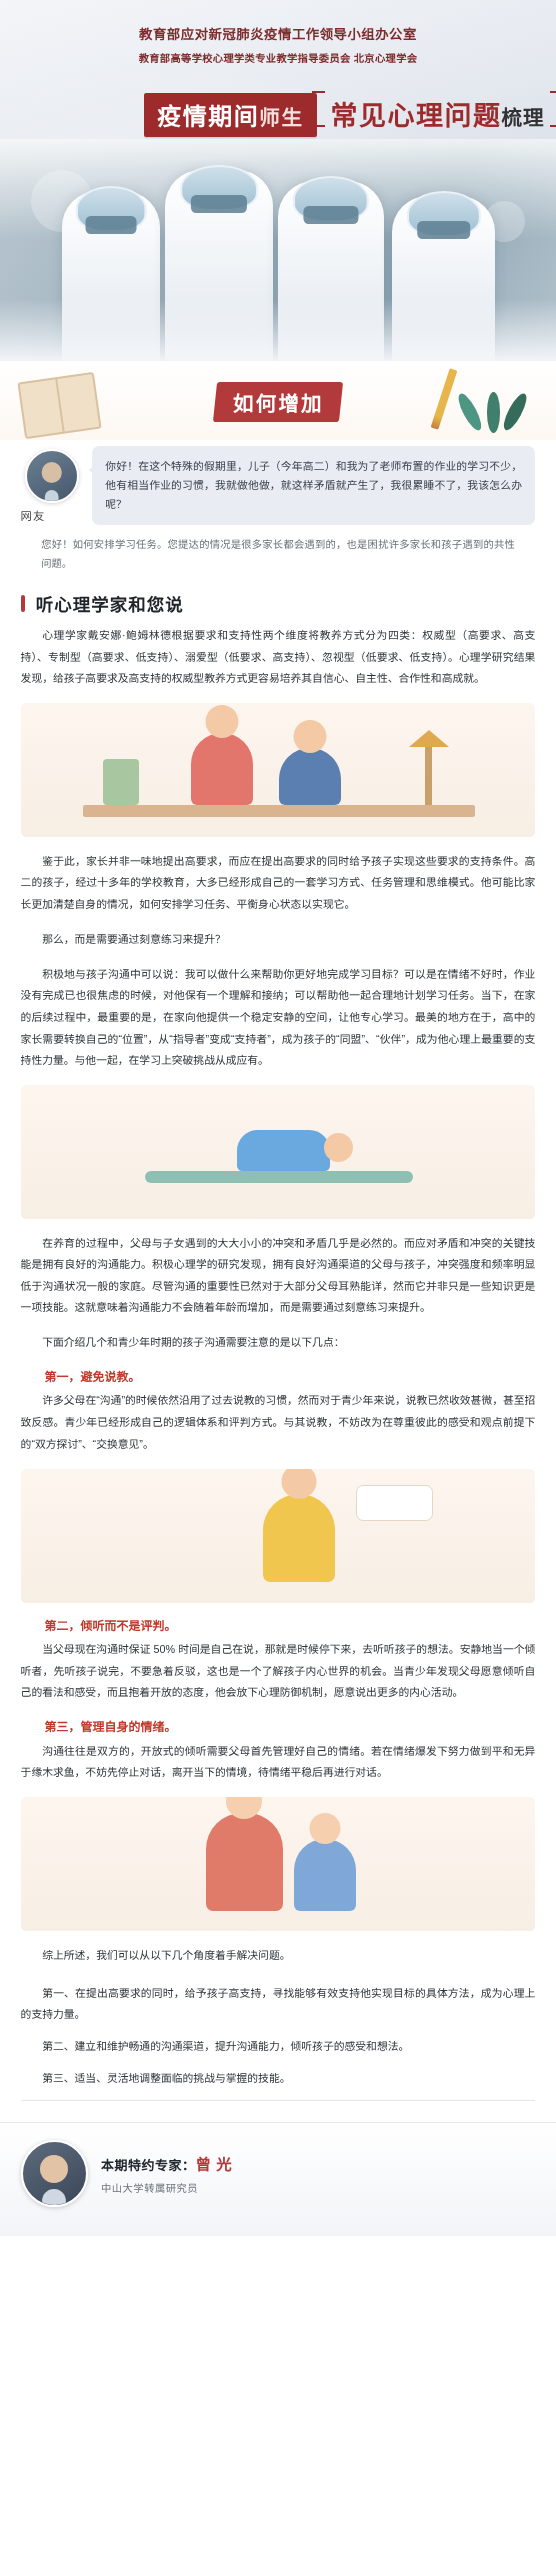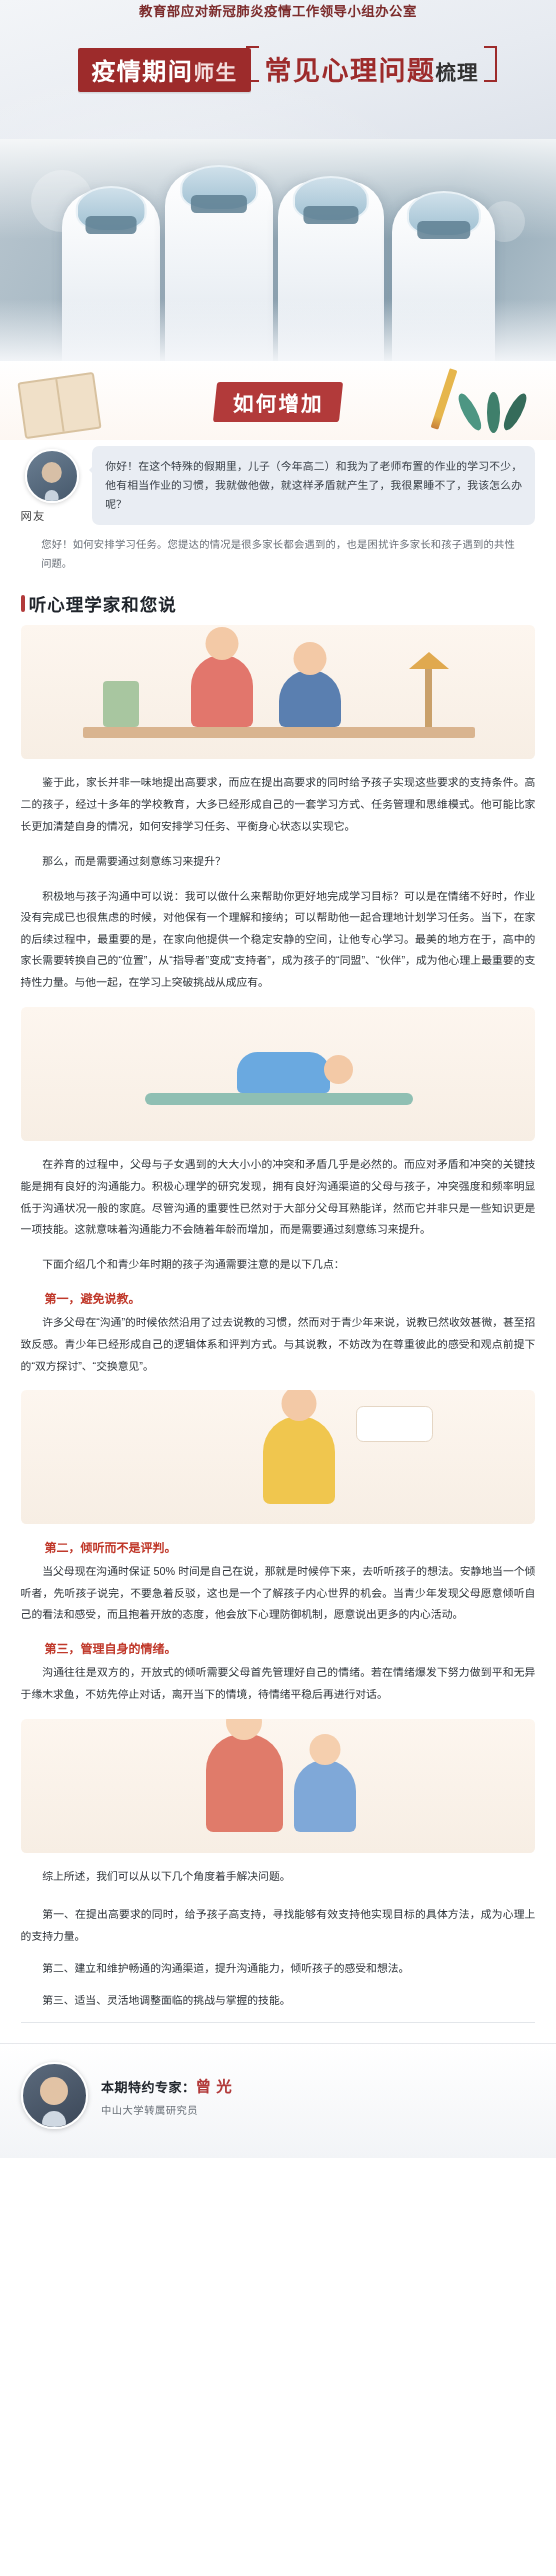--- a/index.html
+++ b/index.html
@@ -18,42 +18,42 @@
     width: 556px;
     height: 361px;
     background:
       radial-gradient(ellipse at 30% 70%, rgba(255,255,255,0.35) 0%, rgba(255,255,255,0) 55%),
       linear-gradient(165deg, #f3f5f8 0%, #e7ebf1 35%, #d8dee7 70%, #cfd6e0 100%);
     overflow: hidden;
   }
   .hero-orgs {
     position: relative;
     z-index: 5;
-    padding-top: 0;
+    padding-top: 23px;
     text-align: center;
     color: #6c2b2b;
   }
   .hero-orgs .line1 {
     font-size: 13.4px;
     letter-spacing: 0.5px;
     font-weight: bold;
     color: #7d2d2d;
   }
   .hero-orgs .line2 {
     margin-top: 7.2px;
     font-size: 10.3px;
     font-weight: bold;
     color: #7d2d2d;
     letter-spacing: 0.3px;
   }
   .hero-title-wrap {
     position: relative;
     z-index: 6;
     margin-top: 17.5px;
-    text-align: center;
+    text-align: right;
     padding-left: 12px;
   }
   .hero-t1 {
     display: inline-block;
     background: #9d2b2b;
     color: #fff;
     font-size: 24px;
     font-weight: bold;
     letter-spacing: 1.5px;
     padding: 4.1px 13.4px 5.2px 13.4px;
@@ -268,21 +268,21 @@
     line-height: 1.8;
     color: #6a7078;
     text-align: justify;
   }
 
   
   .sec-head {
     margin: 17.5px 20.6px 9.3px 20.6px;
     display: flex;
     align-items: center;
-    gap: 4px;
+    gap: 11px;
   }
   .sec-bar {
     width: 4.1px; height: 17.5px; border-radius: 2.1px; background: #b23a3a;
   }
   .sec-title {
     font-size: 17.5px;
     font-weight: bold;
     color: #1f242b;
     letter-spacing: 1px;
   }
@@ -466,20 +466,21 @@
         <span class="mask"></span>
       </div>
       <div class="figure f4">
         <span class="head"></span>
         <span class="mask"></span>
       </div>
     </div>
 
     <div class="hero-orgs">
       <div class="line1">教育部应对新冠肺炎疫情工作领导小组办公室</div>
+      <div class="line2">教育部高等学校心理学类专业教学指导委员会  北京心理学会</div>
     </div>
 
     <div class="hero-title-wrap">
       <div class="hero-t1">
         <span>疫情期间</span><span class="sub">师生</span>
       </div>
       <div class="hero-t2">
         <span class="bracket-l"></span>
         <span class="big">常见心理问题</span><span class="small">梳理</span>
         <span class="bracket-r"></span>
@@ -511,20 +512,21 @@
     <div class="answer-note">您好！如何安排学习任务。您提达的情况是很多家长都会遇到的，也是困扰许多家长和孩子遇到的共性问题。</div>
   </div>
 
   <div class="sec-head">
     <span class="sec-bar"></span>
     <span class="sec-title">听心理学家和您说</span>
   </div>
 
   <div class="body">
 
+    <p class="p">心理学家戴安娜·鲍姆林德根据要求和支持性两个维度将教养方式分为四类：权威型（高要求、高支持）、专制型（高要求、低支持）、溺爱型（低要求、高支持）、忽视型（低要求、低支持）。心理学研究结果发现，给孩子高要求及高支持的权威型教养方式更容易培养其自信心、自主性、合作性和高成就。</p>
 
     <div class="illo">
       <div class="illo-box">
         <span class="illo-plant2"></span>
         <span class="illo-desk"></span>
         <span class="illo-person p1"></span>
         <span class="illo-person b p2"></span>
         <span class="illo-lamp"></span>
       </div>
     </div>

